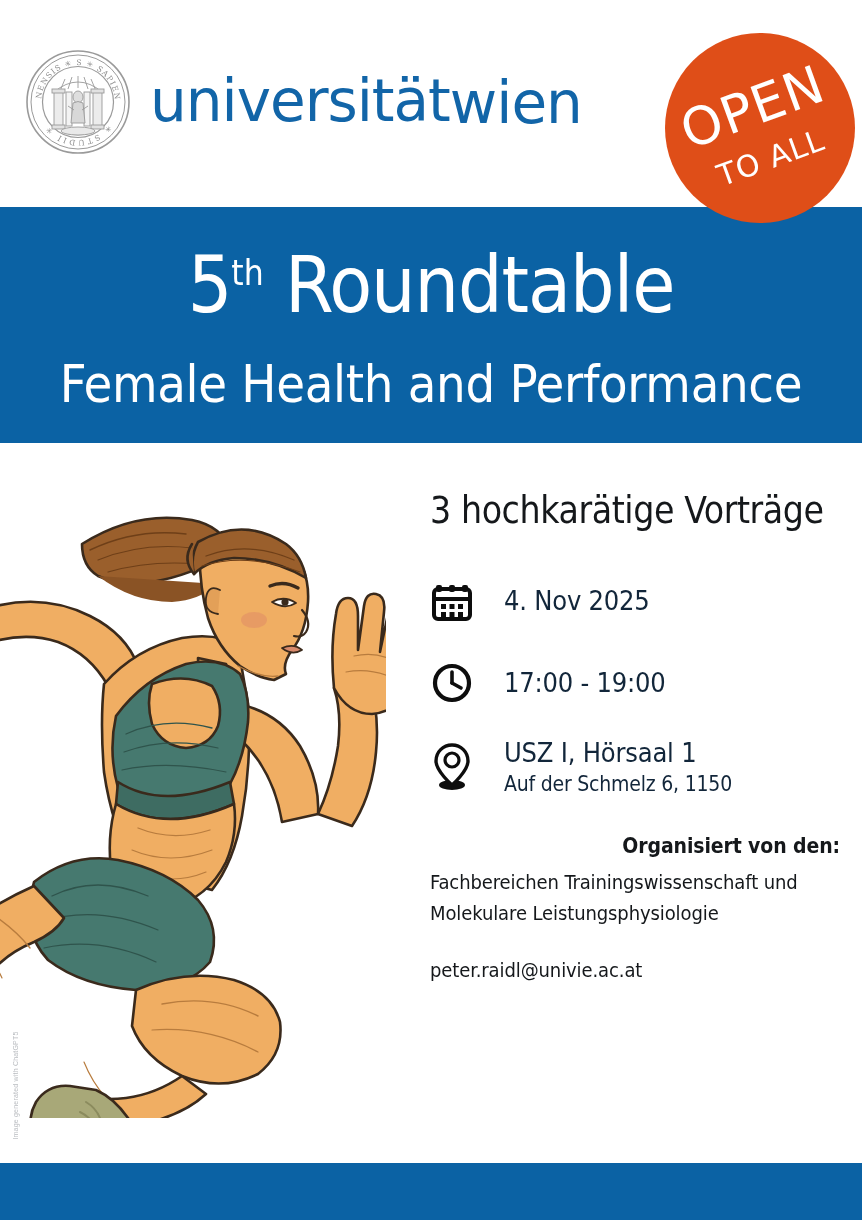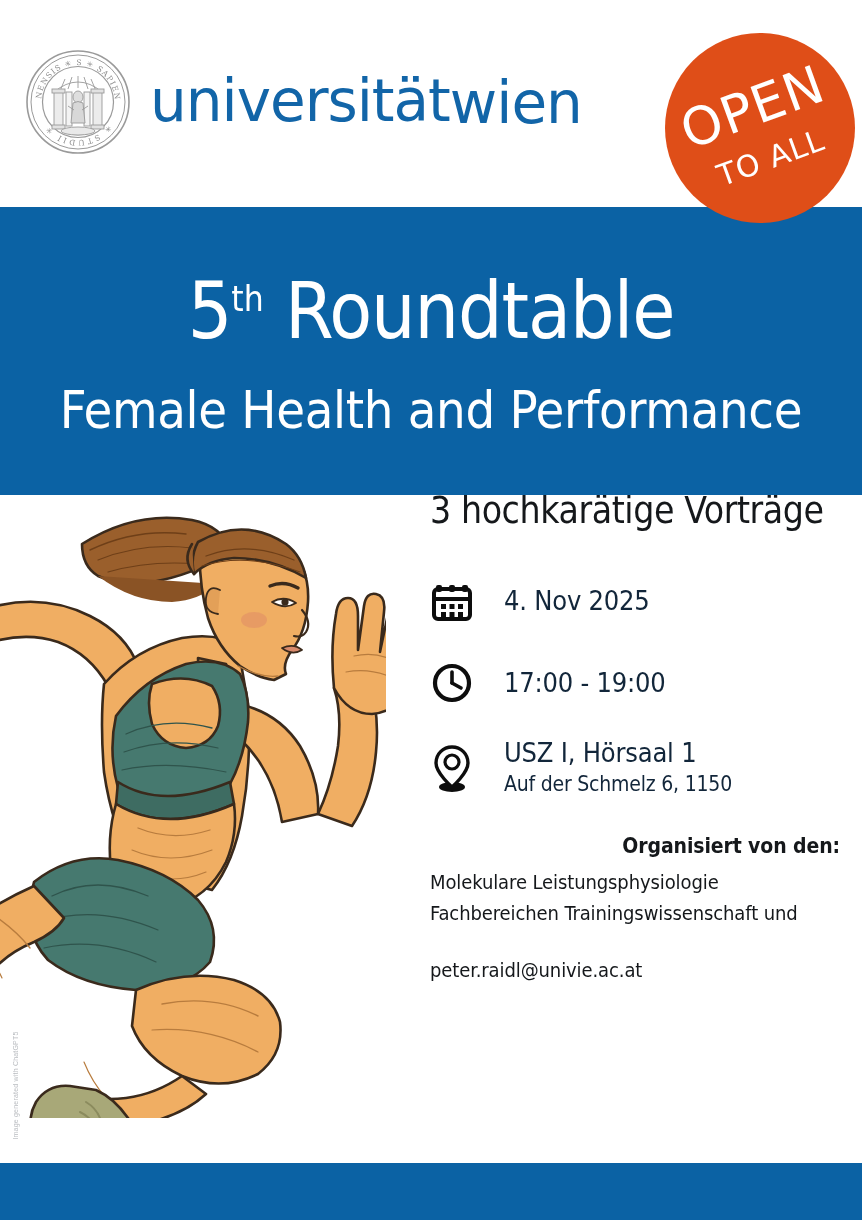--- a/index.html
+++ b/index.html
@@ -46,21 +46,21 @@
     align-items:center; justify-content:center;
     color:#ffffff;
     font-family:"DejaVu Sans", sans-serif;
   }
   #badge-line1 { font-size:52px; font-weight:400; letter-spacing:1px; line-height:1; }
   #badge-line2 { font-size:30px; font-weight:400; letter-spacing:1px; margin-top:10px; }
 
   
   #title-band {
     position:absolute; left:0; top:207px;
-    width:862px; height:288px;
+    width:862px; height:236px;
     background:#0B62A4;
     z-index:2;
     display:flex; flex-direction:column;
     align-items:center; justify-content:center;
     color:#ffffff;
   }
   #title-main {
     font-family:"DejaVu Sans Condensed","Liberation Sans Narrow","Liberation Sans", sans-serif;
     font-size:78px; font-weight:400;
     letter-spacing:-1px; line-height:1;
@@ -114,21 +114,21 @@
     font-family:"DejaVu Sans Condensed","Liberation Sans Narrow","Liberation Sans", sans-serif;
     font-size:27px; font-weight:400; color:#15181b;
     letter-spacing:-0.2px; margin-top:17px;
   }
 
   .fact-rows { margin-top:42px; }
   .fact-row {
     display:flex; align-items:center;
     min-height:56px; margin-bottom:26px;
   }
-  .fact-row.stacked { align-items:flex-end; }
+  .fact-row.stacked { align-items:center; }
   .fact-icon {
     flex:0 0 52px; width:52px; height:56px;
     display:flex; align-items:center; justify-content:flex-start;
   }
   .fact-text {
     font-family:"DejaVu Sans Condensed","Liberation Sans Narrow","Liberation Sans", sans-serif;
     font-size:27px; color:#12263A; letter-spacing:-0.2px;
     padding-left:22px;
   }
   .fact-text .line1 { display:block; font-size:27px; }
@@ -371,22 +371,22 @@
           <span class="line1">USZ I, Hörsaal 1</span>
           <span class="line2">Auf der Schmelz 6, 1150</span>
         </div>
       </div>
     </div>
 
     <div id="blocks">
 
       <div class="blk">
         <div class="blk-title">Organisiert von den:</div>
+        <div class="blk-line">Fachbereichen Trainingswissenschaft und</div>
         <div class="blk-line">Molekulare Leistungsphysiologie</div>
-        <div class="blk-line">Fachbereichen Trainingswissenschaft und</div>
       </div>
 
       <div class="blk">
         <div class="blk-line">peter.raidl@univie.ac.at</div>
       </div>
     </div>
   </div>
 
   <div id="bottom-bar"></div>
 </div>

